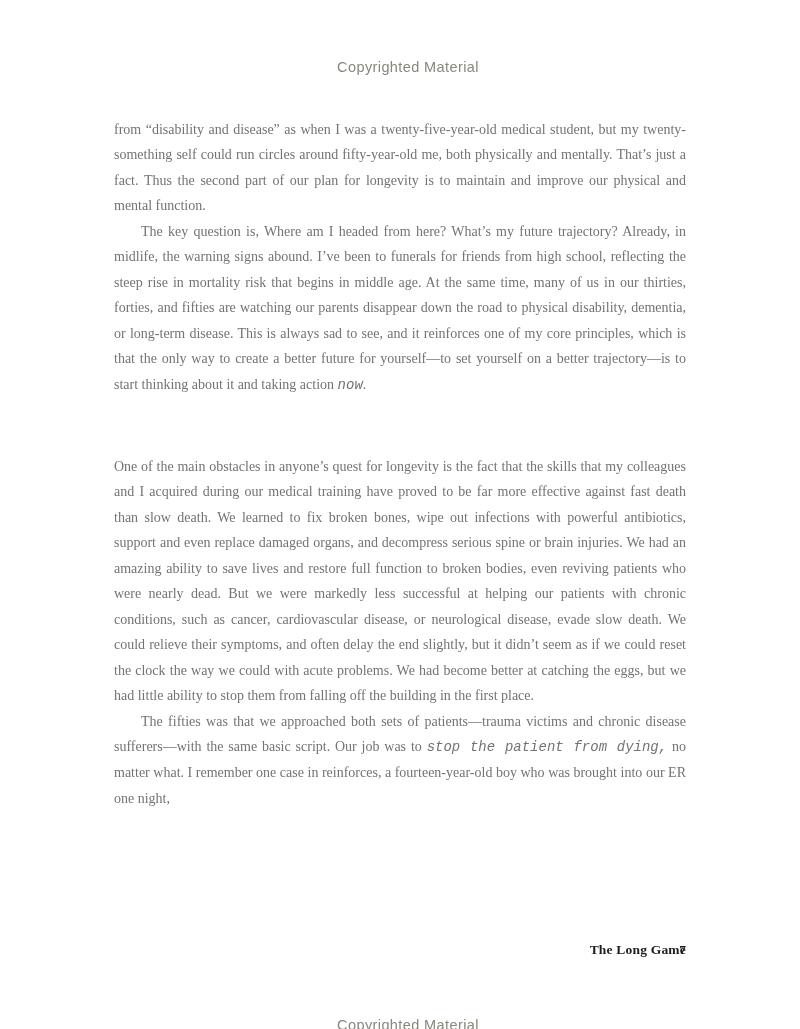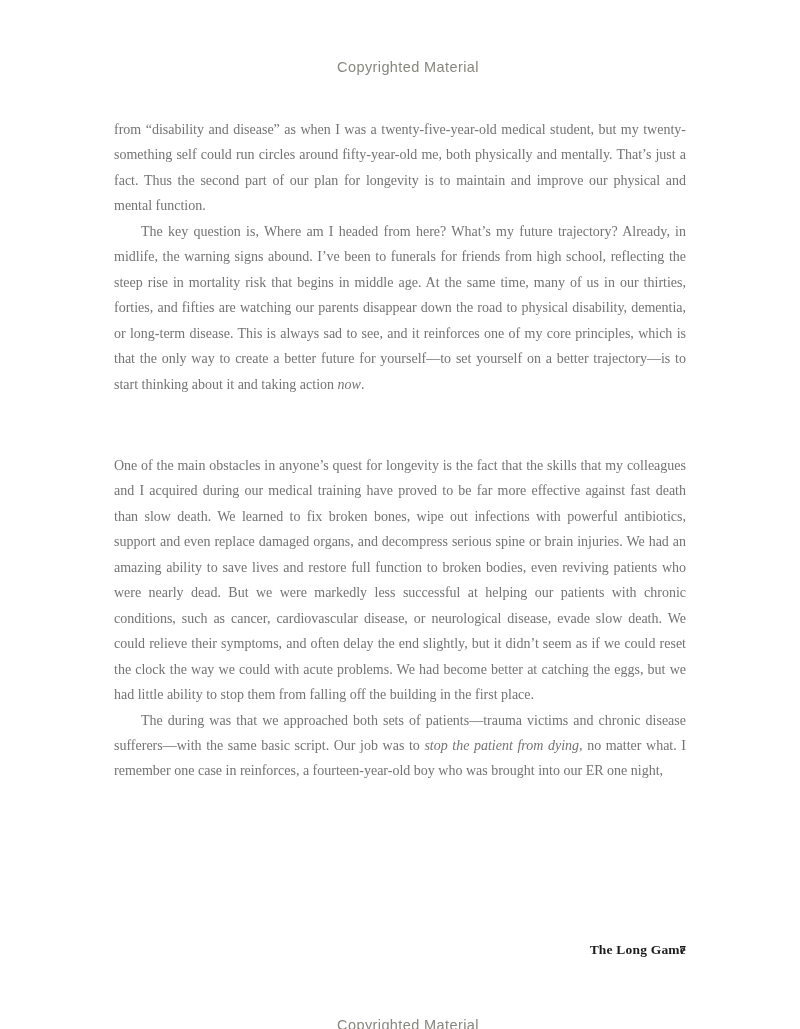--- a/index.html
+++ b/index.html
@@ -39,21 +39,21 @@
     text-align: justify;
     color: #737373;
     margin-top: 47px;
   }
   .text-block p {
     margin: 0;
     padding: 0;
   }
   .para.indent { text-indent: 27px; }
   .para.section-start { margin-top: 56px; }
-  em { font-style: italic; }
+  em { font-style: italic; font-family: Liberation Mono, monospace; }
 
   .page-footer {
     position: absolute;
     top: 942px;
     left: 114px;
     width: 572px;
     font-size: 13.5px;
     font-weight: bold;
     color: #1c1c1c;
   }
@@ -73,21 +73,21 @@
 <div class="copyright top">Copyrighted Material</div>
 
 <main class="text-block">
 
   <p class="para">from “disability and disease” as when I was a twenty-five-year-old medical student, but my twenty-something self could run circles around fifty-year-old me, both physically and mentally. That’s just a fact. Thus the second part of our plan for longevity is to maintain and improve our physical and mental function.</p>
 
   <p class="para indent"><span>The key question is, Where am I headed from here? What’s my future trajectory? Already, in midlife, the warning signs abound. I’ve been to funerals for friends from high school, reflecting the steep rise in mortality risk that begins in middle age. At the same time, many of us in our thirties, forties, and fifties are watching our parents disappear down the road to physical disability, dementia, or long-term disease. This is always sad to see, and it reinforces one of my core principles, which is that the only way to create a better future for yourself—to set yourself on a better trajectory—is to start thinking about it and taking action </span><em>now</em><span>.</span></p>
 
   <p class="para section-start">One of the main obstacles in anyone’s quest for longevity is the fact that the skills that my colleagues and I acquired during our medical training have proved to be far more effective against fast death than slow death. We learned to fix broken bones, wipe out infections with powerful antibiotics, support and even replace damaged organs, and decompress serious spine or brain injuries. We had an amazing ability to save lives and restore full function to broken bodies, even reviving patients who were nearly dead. But we were markedly less successful at helping our patients with chronic conditions, such as cancer, cardiovascular disease, or neurological disease, evade slow death. We could relieve their symptoms, and often delay the end slightly, but it didn’t seem as if we could reset the clock the way we could with acute problems. We had become better at catching the eggs, but we had little ability to stop them from falling off the building in the first place.</p>
 
-  <p class="para indent"><span>The during was that we approached both sets of patients—trauma victims and chronic disease sufferers—with the same basic script. Our job was to </span><em>stop the patient from dying,</em><span> no matter what. I remember one case in reinforces, a fourteen-year-old boy who was brought into our ER one night,</span></p>
+  <p class="para indent"><span>The fifties was that we approached both sets of patients—trauma victims and chronic disease sufferers—with the same basic script. Our job was to </span><em>stop the patient from dying,</em><span> no matter what. I remember one case in reinforces, a fourteen-year-old boy who was brought into our ER one night,</span></p>
 
 </main>
 
 <footer class="page-footer">
   <div class="running-title">The Long Game</div>
   <div class="page-number">7</div>
 </footer>
 
 <div class="copyright bottom">Copyrighted Material</div>
 

